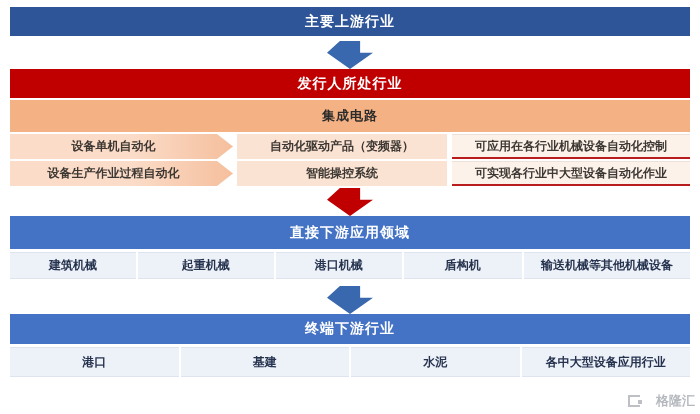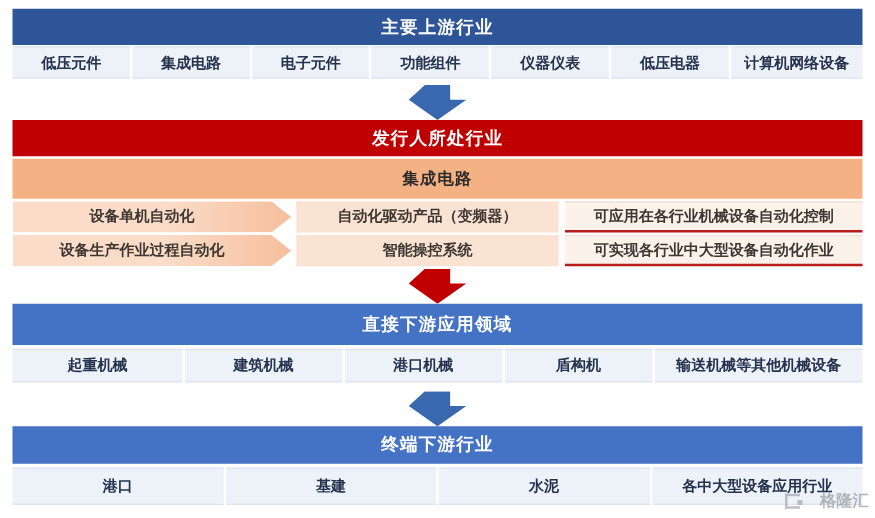--- a/index.html
+++ b/index.html
@@ -52,29 +52,20 @@
 </head>
 <body>
 
 <div class="canvas">
   <div class="stack">
 
     <div class="bar dark-blue">
       <span>主要上游行业</span>
     </div>
 
-    <div class="cells row-top">
-      <div class="cell">低压元件</div>
-      <div class="cell">集成电路</div>
-      <div class="cell">电子元件</div>
-      <div class="cell">功能组件</div>
-      <div class="cell">仪器仪表</div>
-      <div class="cell">低压电器</div>
-      <div class="cell wide">计算机网络设备</div>
-    </div>
 
     <div class="arrow-zone az1">
       <div class="v-arrow blue"></div>
     </div>
 
     <div class="bar red">
       <span>发行人所处行业</span>
     </div>
 
     <div class="bar salmon">
@@ -95,22 +86,22 @@
 
     <div class="arrow-zone az2">
       <div class="v-arrow red"></div>
     </div>
 
     <div class="bar mid-blue">
       <span>直接下游应用领域</span>
     </div>
 
     <div class="cells row-direct">
+      <div class="cell c2">建筑机械</div>
       <div class="cell c1">起重机械</div>
-      <div class="cell c2">建筑机械</div>
       <div class="cell c3">港口机械</div>
       <div class="cell c4">盾构机</div>
       <div class="cell c5">输送机械等其他机械设备</div>
     </div>
 
     <div class="arrow-zone az3">
       <div class="v-arrow blue"></div>
     </div>
 
     <div class="bar mid-blue2">

